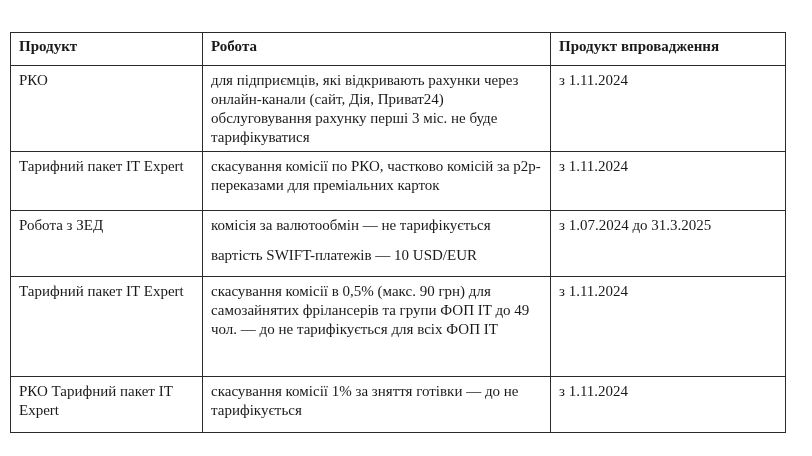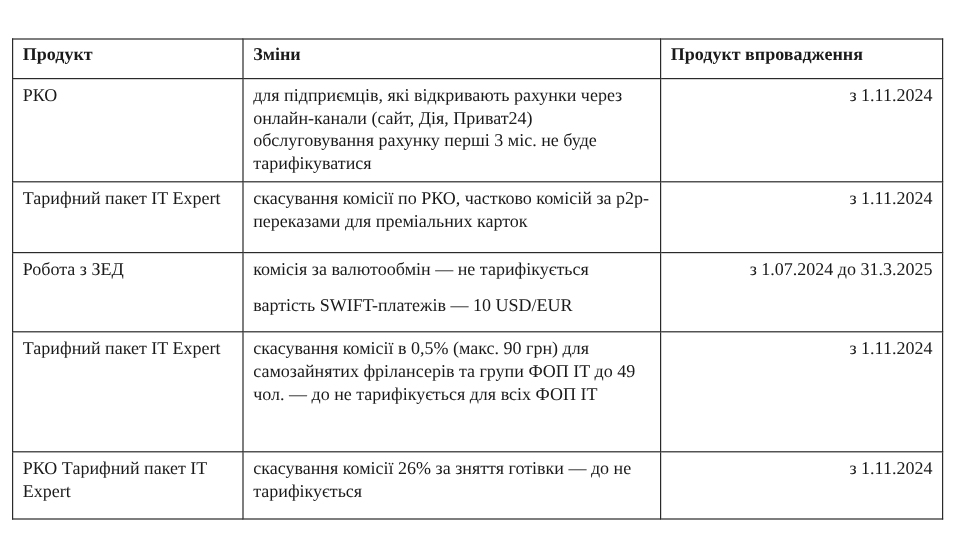--- a/index.html
+++ b/index.html
@@ -9,41 +9,41 @@
       position:absolute; left:10px; top:32px;
       width:775px; border-collapse:collapse; table-layout:fixed;
       font-size:15px; line-height:19px;
     }
     table.changes th, table.changes td {
       border:1.5px solid #2a2a2a; vertical-align:top;
       padding:5px 8px 4px 8px;
     }
     table.changes th { font-weight:bold; text-align:left; height:24px; padding-top:4px; }
     col.c1 { width:192px; } col.c2 { width:348px; } col.c3 { width:235px; }
-    td.date { text-align:right; }
+    td.date { text-align:left; }
     .gap { display:block; height:11px; }
     tr.r1 td { height:75px; }
     tr.r2 td { height:49px; }
     tr.r3 td { height:56px; }
     tr.r4 td { height:90px; }
     tr.r5 td { height:46px;margin-left:42px; }
   </style>
 </head>
 <body>
 
 <table class="changes">
   <colgroup>
       <col class="c1">
       <col class="c2">
       <col class="c3">
     </colgroup>
   <thead>
     <tr>
       <th>Продукт</th>
-      <th>Зміни</th>
+      <th>Робота</th>
       <th>Продукт впровадження</th>
     </tr>
   </thead>
   <tbody>
     <tr class="r1">
       <td>РКО</td>
       <td><span>для підприємців, які відкривають рахунки через онлайн-канали (сайт, Дія, Приват24) обслуговування рахунку перші 3 міс. не буде тарифікуватися</span></td>
       <td class="date">з 1.11.2024</td>
     </tr>
     <tr class="r2">
@@ -60,17 +60,17 @@
       </td>
       <td class="date">з 1.07.2024 до 31.3.2025</td>
     </tr>
     <tr class="r4">
       <td>Тарифний пакет IT Expert</td>
       <td><span>скасування комісії в 0,5% (макс. 90 грн) для самозайнятих фрілансерів та групи ФОП IT до 49 чол. — до не тарифікується для всіх ФОП IT</span></td>
       <td class="date">з 1.11.2024</td>
     </tr>
     <tr class="r5">
       <td>РКО Тарифний пакет IT Expert</td>
-      <td><span>скасування комісії 26% за зняття готівки — до не тарифікується</span></td>
+      <td><span>скасування комісії 1% за зняття готівки — до не тарифікується</span></td>
       <td class="date">з 1.11.2024</td>
     </tr>
   </tbody>
 </table>
 
 </body></html>

